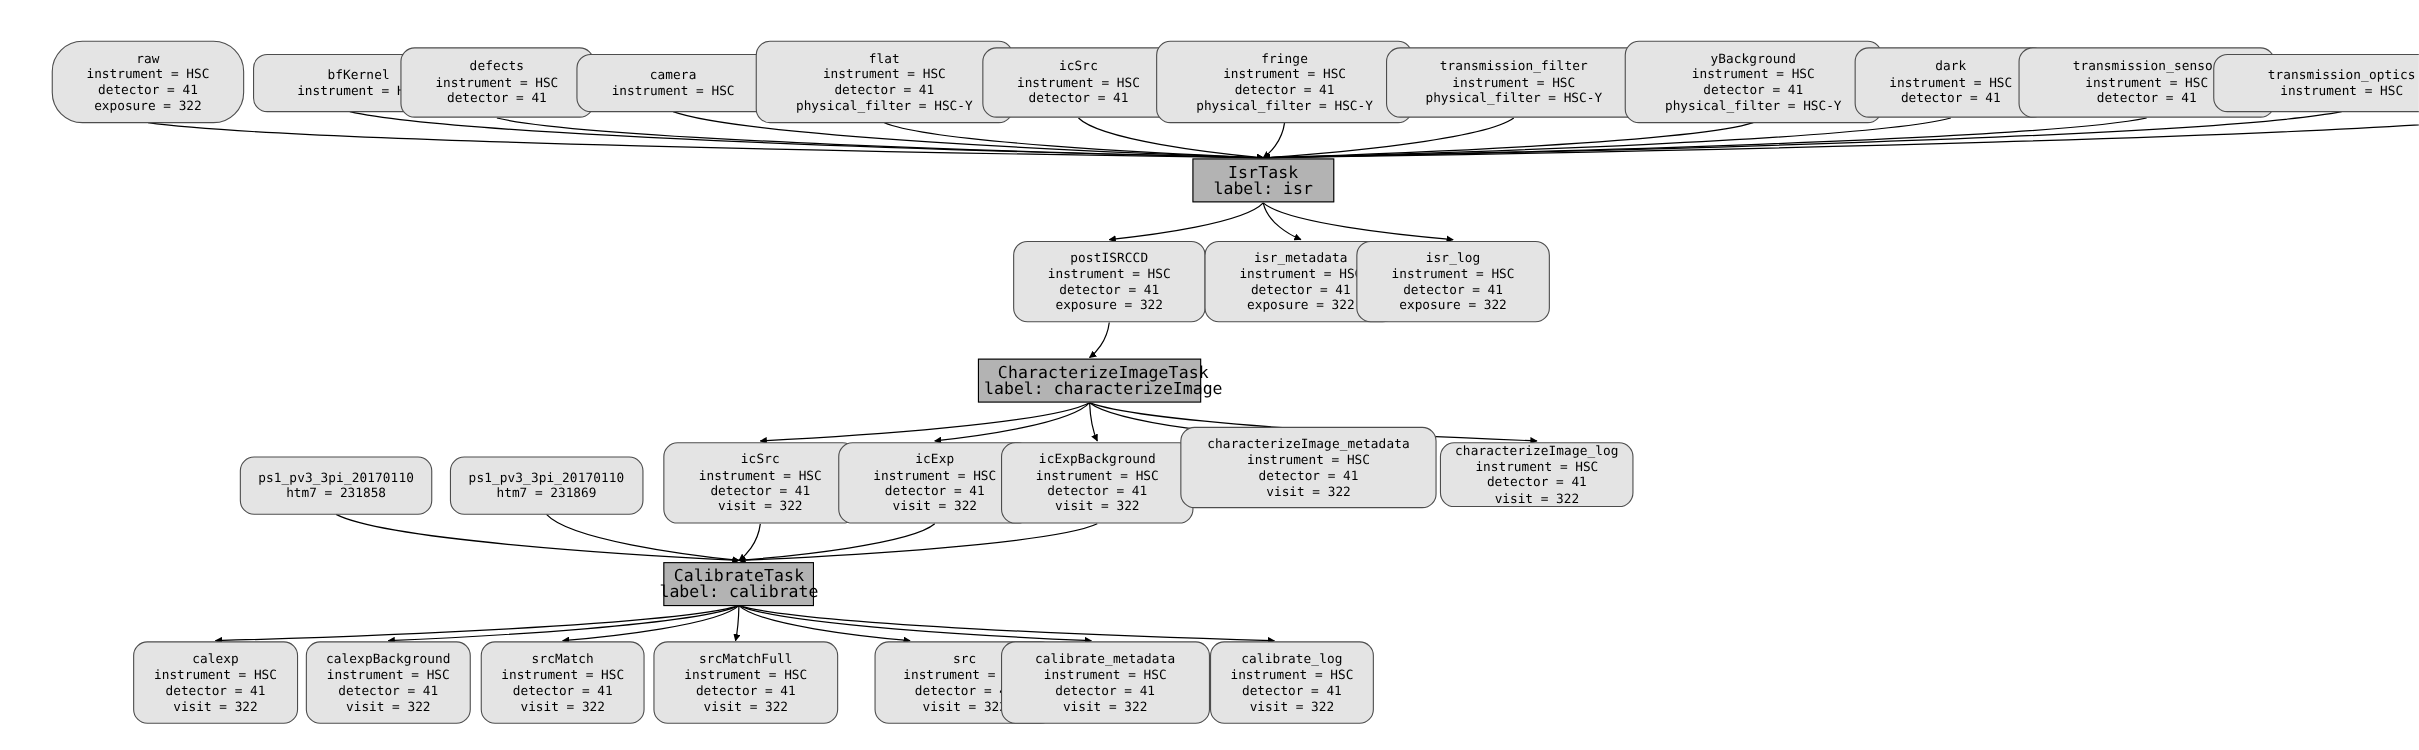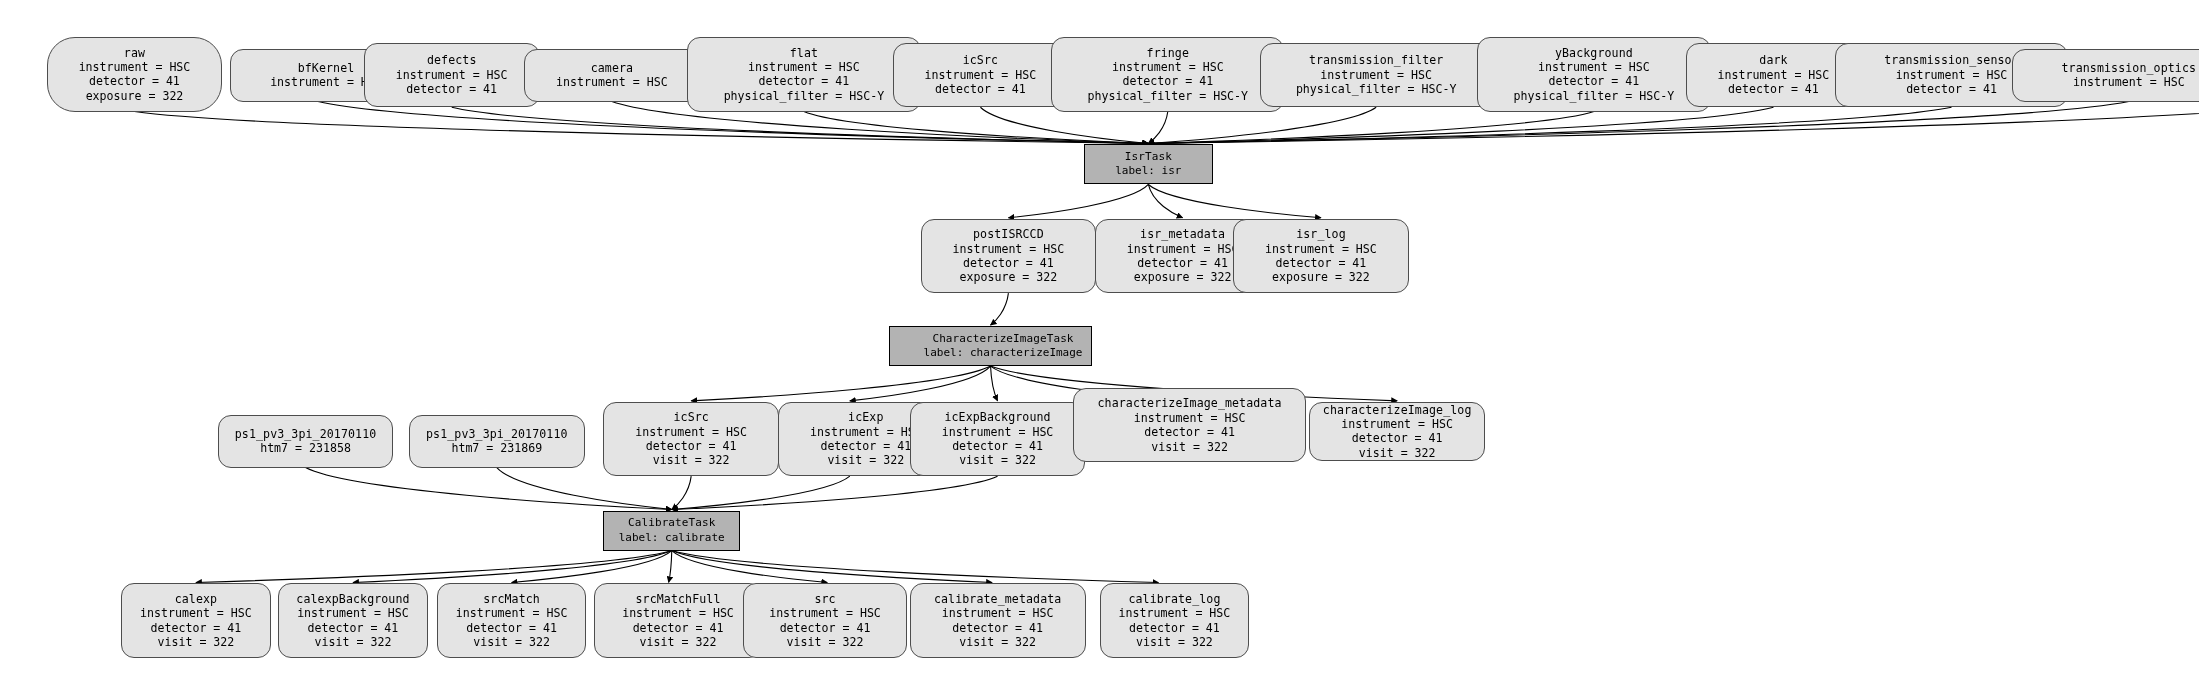--- a/index.html
+++ b/index.html
@@ -39,21 +39,21 @@
   .node.dataset {
     background: #e4e4e4;
     border: 1.4px solid #4d4d4d;
     border-radius: 13px;
     font-size: 11.6px;
   }
   .node.task {
     background: #b3b3b3;
     border: 1.6px solid #000000;
     border-radius: 0;
-    font-size: 11px;
+    font-size: 15px;
   }
   .node .line {
     display: block;
   }
   .node .title {
     letter-spacing: 0.1px;
   }
 </style>
 </head>
 <body>
@@ -187,21 +187,21 @@
       <div class="node task" style="left: 889.46px; top: 326.04px; width: 202.15px; height: 40.04px; padding-left: 25px;">
         <span class="line title">CharacterizeImageTask</span>
         <span class="line">label: characterizeImage</span>
       </div>
       <div class="node dataset" style="left: 603.34px; top: 401.83px; width: 175.715px; height: 74.36px;">
         <span class="line title">icSrc</span>
         <span class="line">instrument = HSC</span>
         <span class="line">detector = 41</span>
         <span class="line">visit = 322</span>
       </div>
-      <div class="node dataset" style="left: 761.95px; top: 401.83px; width: 175.715px; height: 74.36px; margin-left: 16px;">
+      <div class="node dataset" style="left: 761.95px; top: 401.83px; width: 175.715px; height: 74.36px;">
         <span class="line title">icExp</span>
         <span class="line">instrument = HSC</span>
         <span class="line">detector = 41</span>
         <span class="line">visit = 322</span>
       </div>
       <div class="node dataset" style="left: 909.675px; top: 401.83px; width: 175.715px; height: 74.36px;">
         <span class="line title">icExpBackground</span>
         <span class="line">instrument = HSC</span>
         <span class="line">detector = 41</span>
         <span class="line">visit = 322</span>
@@ -247,27 +247,27 @@
         <span class="line">instrument = HSC</span>
         <span class="line">detector = 41</span>
         <span class="line">visit = 322</span>
       </div>
       <div class="node dataset" style="left: 594.01px; top: 583.44px; width: 168px; height: 74.36px;">
         <span class="line title">srcMatchFull</span>
         <span class="line">instrument = HSC</span>
         <span class="line">detector = 41</span>
         <span class="line">visit = 322</span>
       </div>
-      <div class="node dataset" style="left: 743px; top: 583.44px; width: 164px; height: 74.36px; text-align: right;">
+      <div class="node dataset" style="left: 795px; top: 583.44px; width: 164px; height: 74.36px; text-align: right;">
         <span class="line title">src</span>
         <span class="line">instrument = HSC</span>
         <span class="line">detector = 41</span>
         <span class="line">visit = 322</span>
       </div>
-      <div class="node dataset" style="left: 909.675px; top: 583.44px; width: 176px; height: 74.36px;">
+      <div class="node dataset" style="left: 909.675px; top: 583.44px; width: 190px; height: 74.36px;">
         <span class="line title">calibrate_metadata</span>
         <span class="line">instrument = HSC</span>
         <span class="line">detector = 41</span>
         <span class="line">visit = 322</span>
       </div>
       <div class="node dataset" style="left: 1083.84px; top: 583.44px; width: 149.28px; height: 74.36px; margin-left: 16px;">
         <span class="line title">calibrate_log</span>
         <span class="line">instrument = HSC</span>
         <span class="line">detector = 41</span>
         <span class="line">visit = 322</span>

